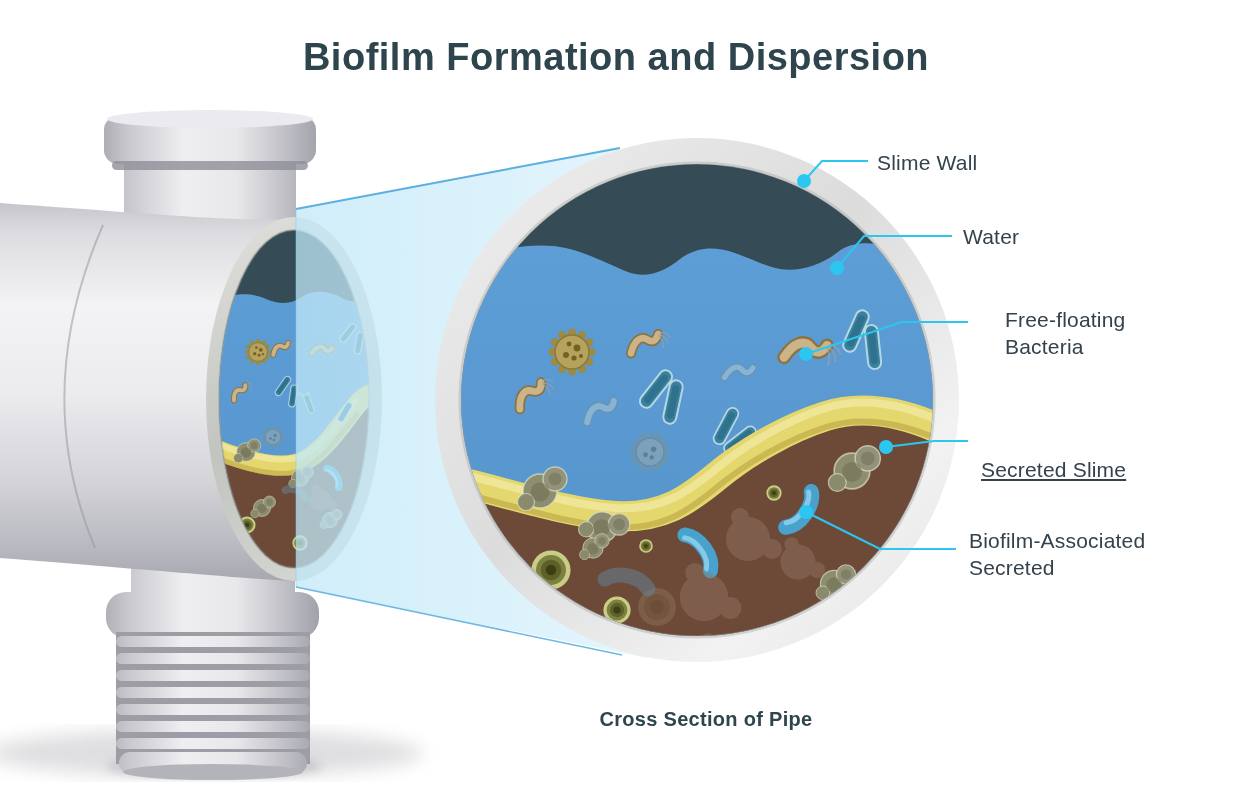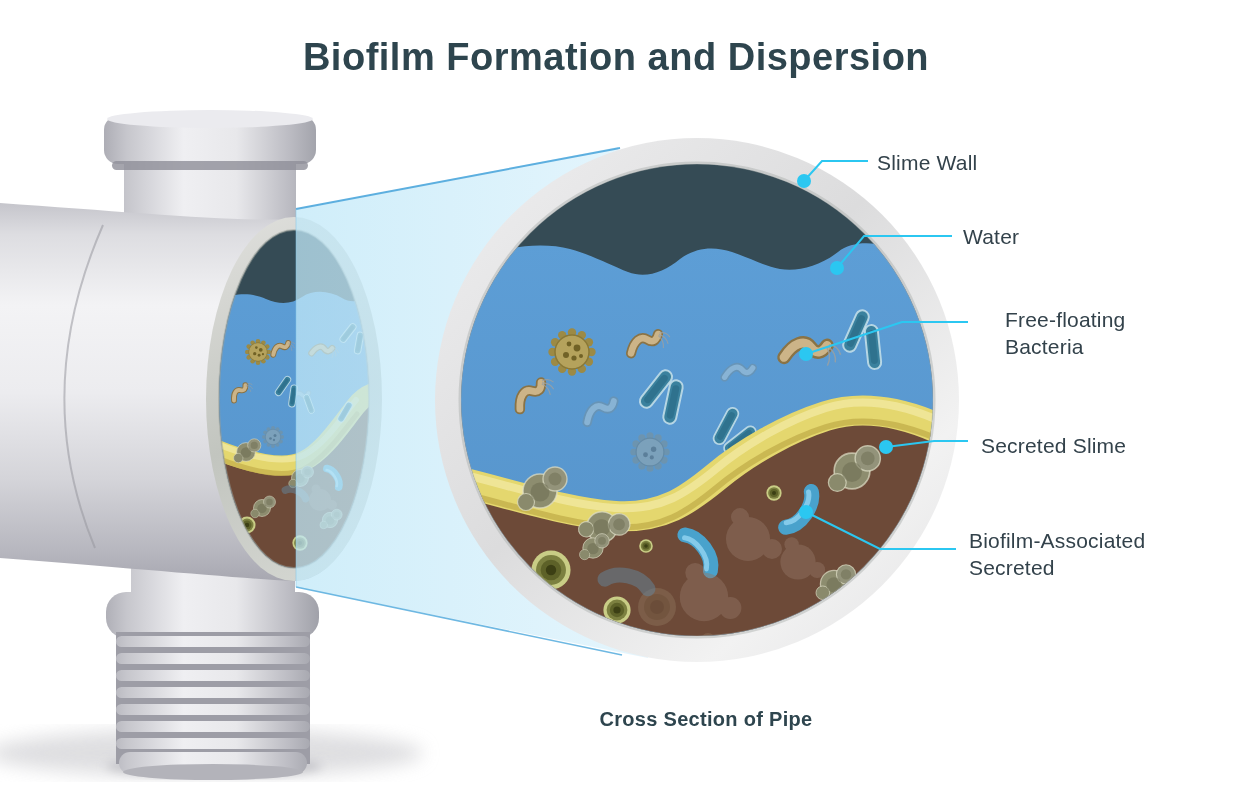--- a/index.html
+++ b/index.html
@@ -18,21 +18,21 @@
     left:406px;top:708px;width:600px;text-align:center;
     font-size:20px;font-weight:700;color:#2e454e;letter-spacing:.3px;
   }
   .lbl{
     font-size:21px;font-weight:500;color:#33424b;
     line-height:27px;letter-spacing:.2px;
   }
   .lbl-pw{left:877px;top:149px;}
   .lbl-w {left:963px;top:223px;}
   .lbl-ff{left:981px;top:306px;margin-left:24px;}
-  .lbl-ss{left:981px;top:432px;}
+  .lbl-ss{left:981px;top:456px;text-decoration:underline;}
   .lbl-ba{left:969px;top:527px;}
 </style>
 </head>
 <body>
 
 <svg width="1251" height="785" viewBox="0 0 1251 785">
   <defs>
     <linearGradient id="bodyG" x1="0" y1="195" x2="0" y2="590" gradientUnits="userSpaceOnUse">
       <stop offset="0" stop-color="#bfbfc6"></stop>
         <stop offset=".1" stop-color="#dddde1"></stop>

